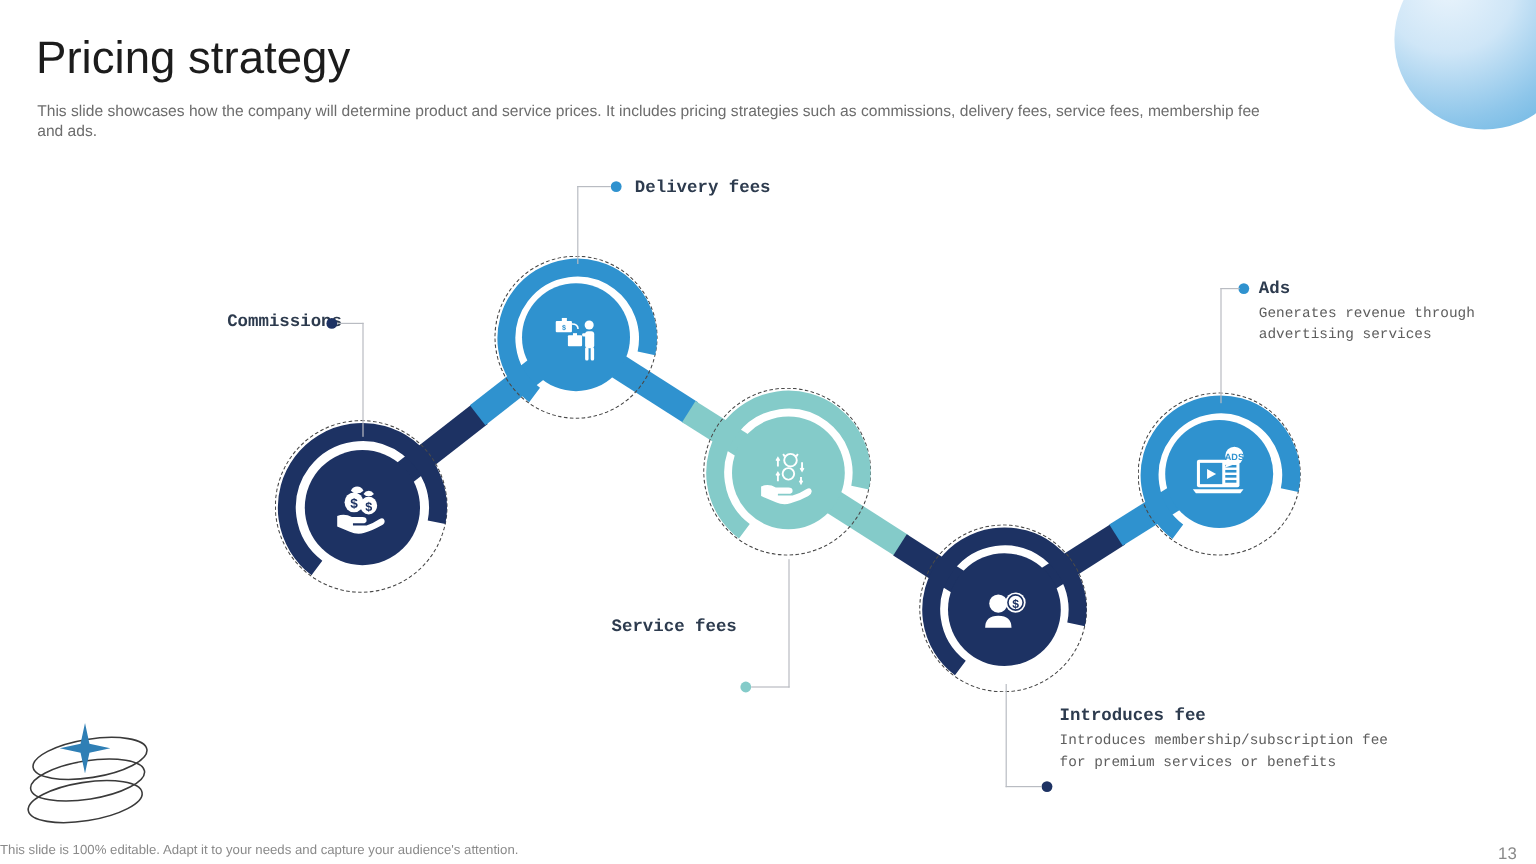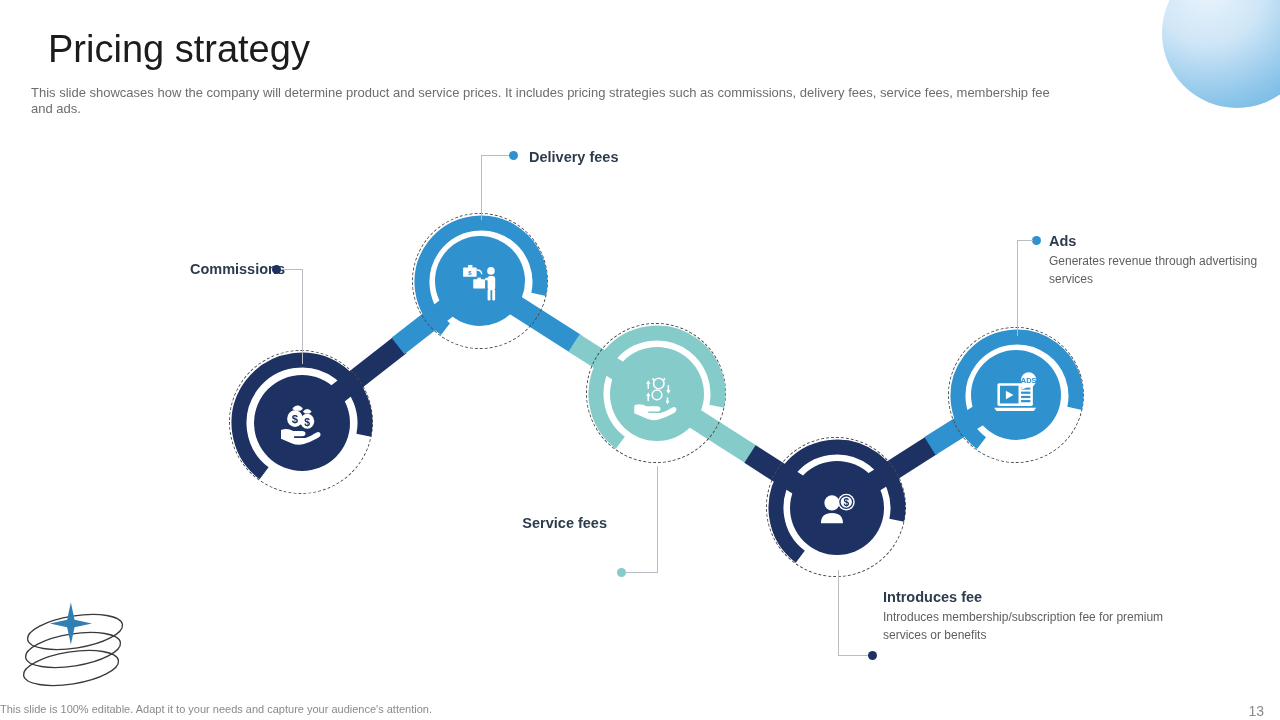--- a/index.html
+++ b/index.html
@@ -16,40 +16,39 @@
     position:absolute;top:-42px;right:-32px;width:150px;height:150px;
     border-radius:50%;
     background:radial-gradient(circle at 30% 20%, #eaf4fc 0%, #cfe6f7 35%, #8ec6ea 70%, #5fb0e0 100%);
   }
 
   
   .page-title{
     position:absolute;left:30px;top:28px;
     font-size:38px;font-weight:400;color:#1c1c1c;letter-spacing:0px;
     font-family:"Liberation Sans", sans-serif;
-    margin-left:18px;
   }
   .page-subtitle{
     position:absolute;left:31px;top:85px;width:1030px;
     font-size:13px;color:#6d6d6d;line-height:16px;
   }
 
   
   .node{position:absolute;}
   .inner{
     position:absolute;border-radius:50%;
     display:flex;align-items:center;justify-content:center;
   }
   .dashring{
     position:absolute;border-radius:50%;
     border:1.4px dashed #4a4a4a;box-sizing:border-box;
   }
 
   
-  .callout{position:absolute;}
+  .callout{position:absolute;font-family:Liberation Mono, monospace;}
   .callout .ttl{font-size:14.5px;font-weight:bold;color:#2d3b4e;line-height:18px;}
   .callout .dsc{font-size:12px;color:#5e5e5e;line-height:17.5px;margin-top:3px;}
   .callout.right-al{text-align:right;}
 
   .leader{position:absolute;background:#b9bcc2;}
   .dot{position:absolute;border-radius:50%;}
 
   
   .footer-note{
     position:absolute;left:0;right:0;top:703px;text-align:left;
@@ -162,21 +161,21 @@
           <path d="M27 14 l1.5 2.5 M41 14 l-1.5 2.5"></path>
         </g>
         <g fill="#84cbc9" font-family="'Liberation Sans',sans-serif" font-weight="bold">
           <text x="34" y="24" font-size="8" text-anchor="middle">$</text>
           <text x="32" y="37" font-size="8" text-anchor="middle">$</text>
         </g>
         <path fill="#ffffff" d="M6 45 q7-3 14 1 l12 0 q4 0 4 3 q0 3-4 3 l-10 0 l0 1.6 l14 0 q7-2 13-6 q4-2 5 1 q1 3-3 5.5 q-9 5-17 7 q-7 2-14-1 l-14-6 z"></path>
       </svg>
     </div>
   </div>
-  <div class="callout right-al" style="left:237px;top:514px;width:370px;">
+  <div class="callout right-al" style="left:244px;top:514px;width:370px;">
     <div class="ttl">Service fees</div>
   </div>
   <div class="dot" style="left:617px;top:568px;width:9px;height:9px;background:#84cbc9;"></div>
   <div class="leader" style="left:626px;top:572px;width:32px;height:1px;"></div>
   <div class="leader" style="left:657px;top:466px;width:1px;height:107px;"></div>
 
   <div class="node">
     <div class="dashring" style="left:766px;top:437px;width:140px;height:140px;"></div>
     <svg style="position:absolute;left:768px;top:439px;" width="138" height="138">
       <circle cx="69" cy="69" r="61" fill="none" stroke="#1d3263" stroke-width="15" stroke-dasharray="260 123" transform="rotate(127 69 69)"></circle>

